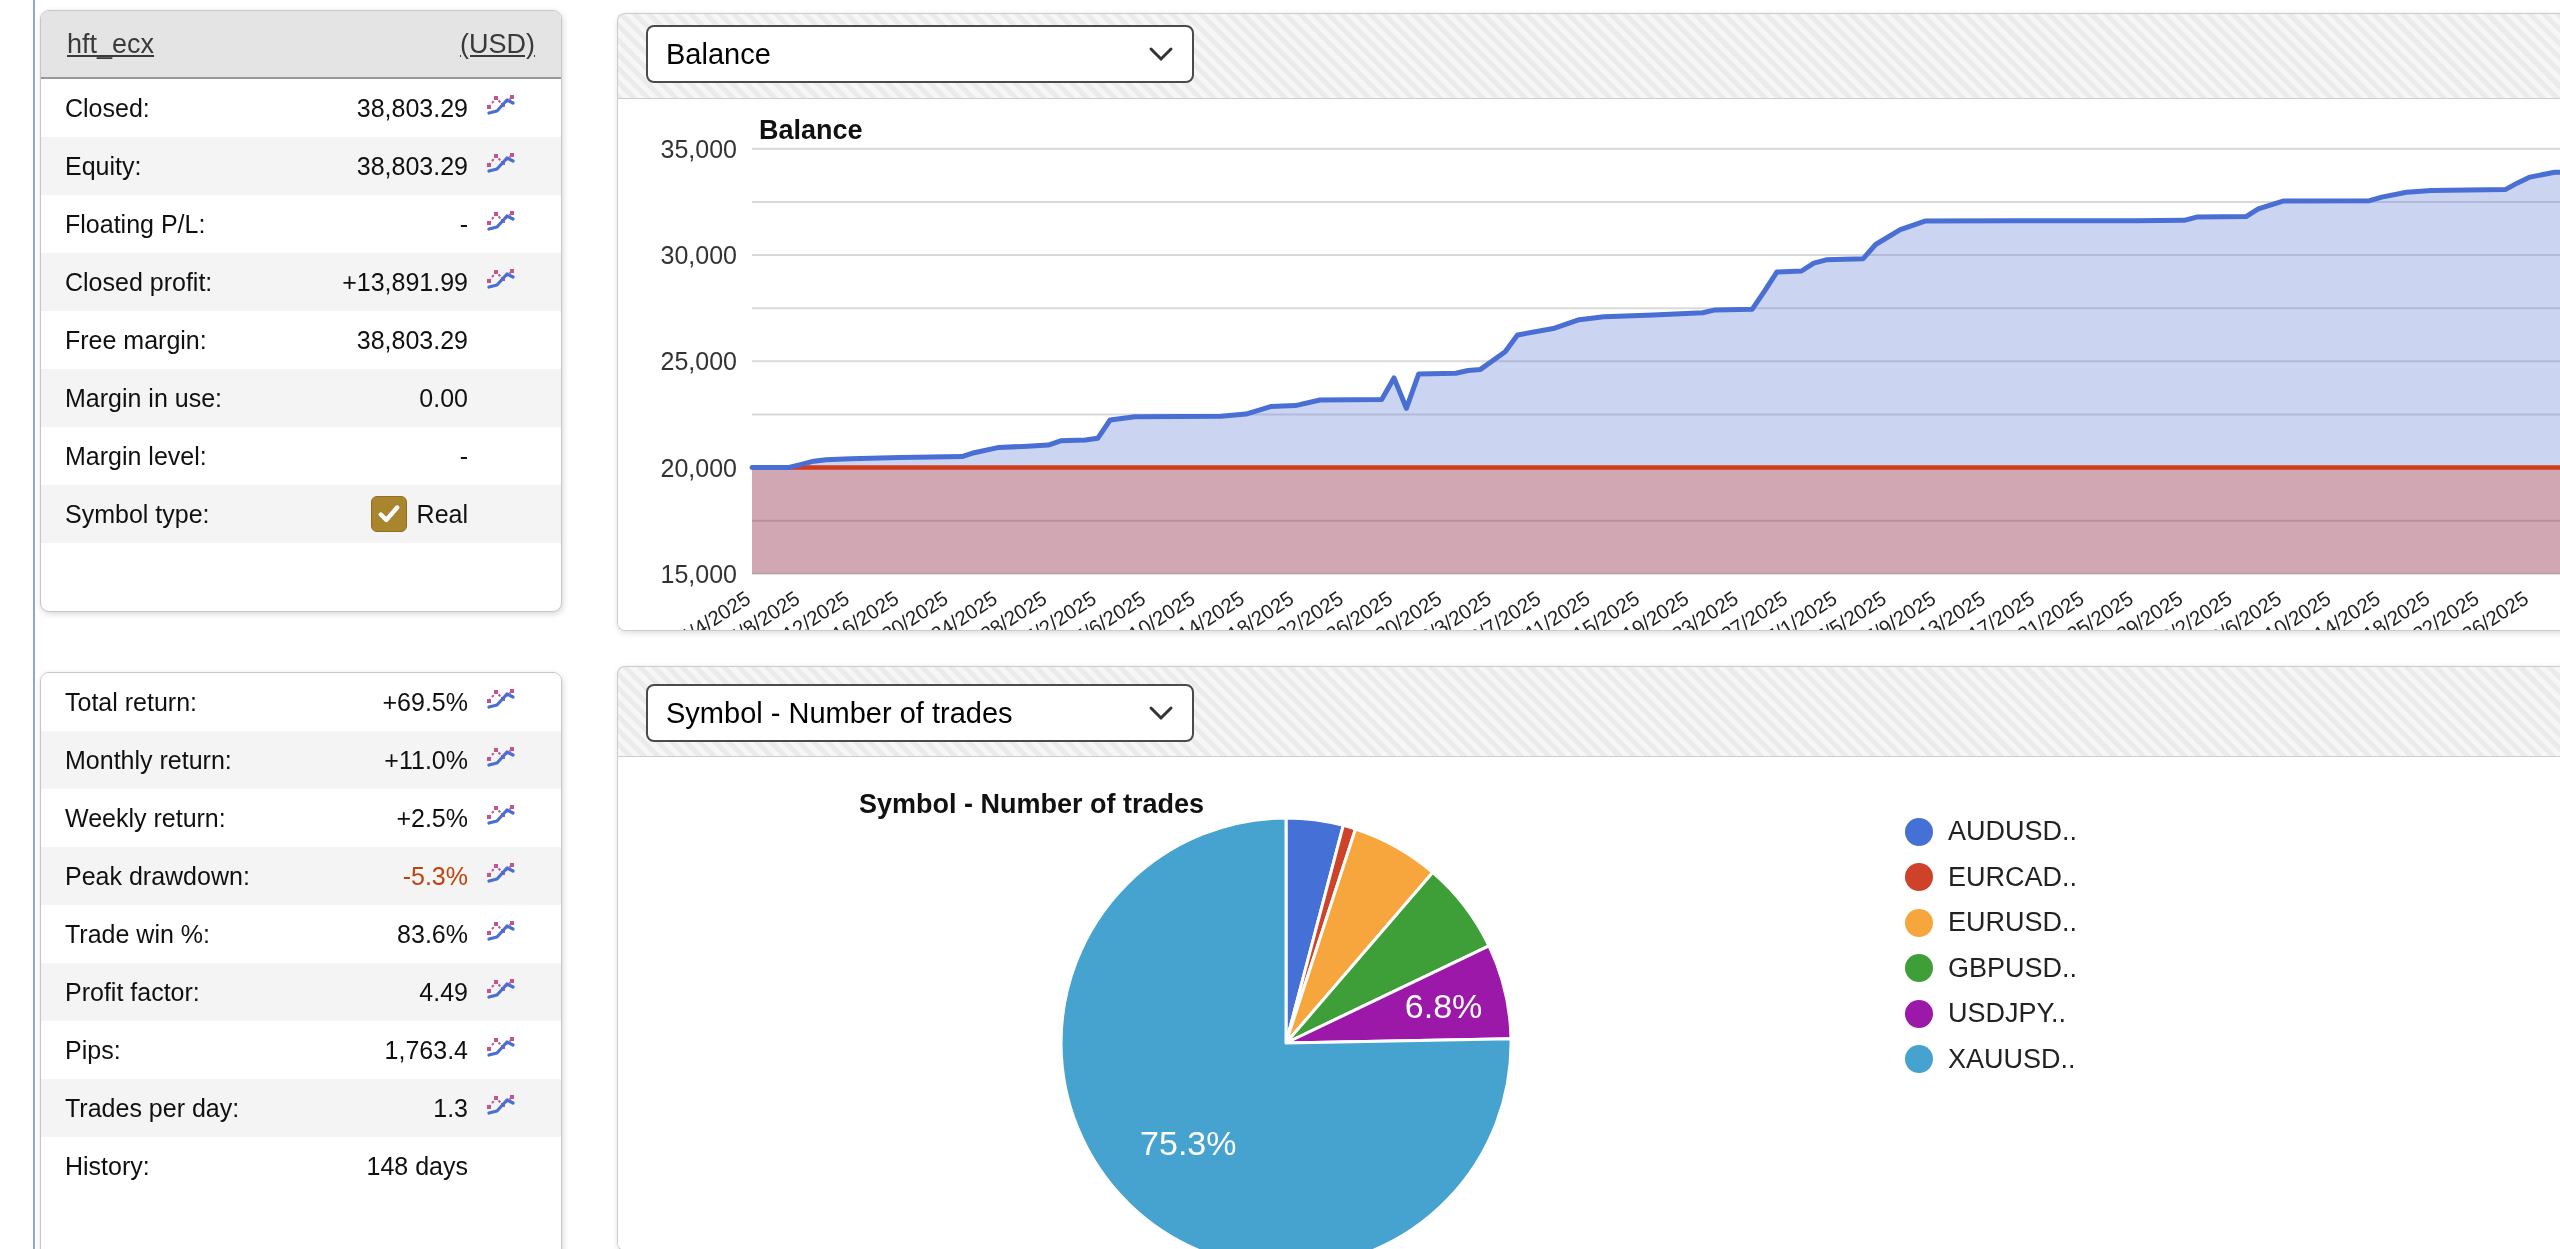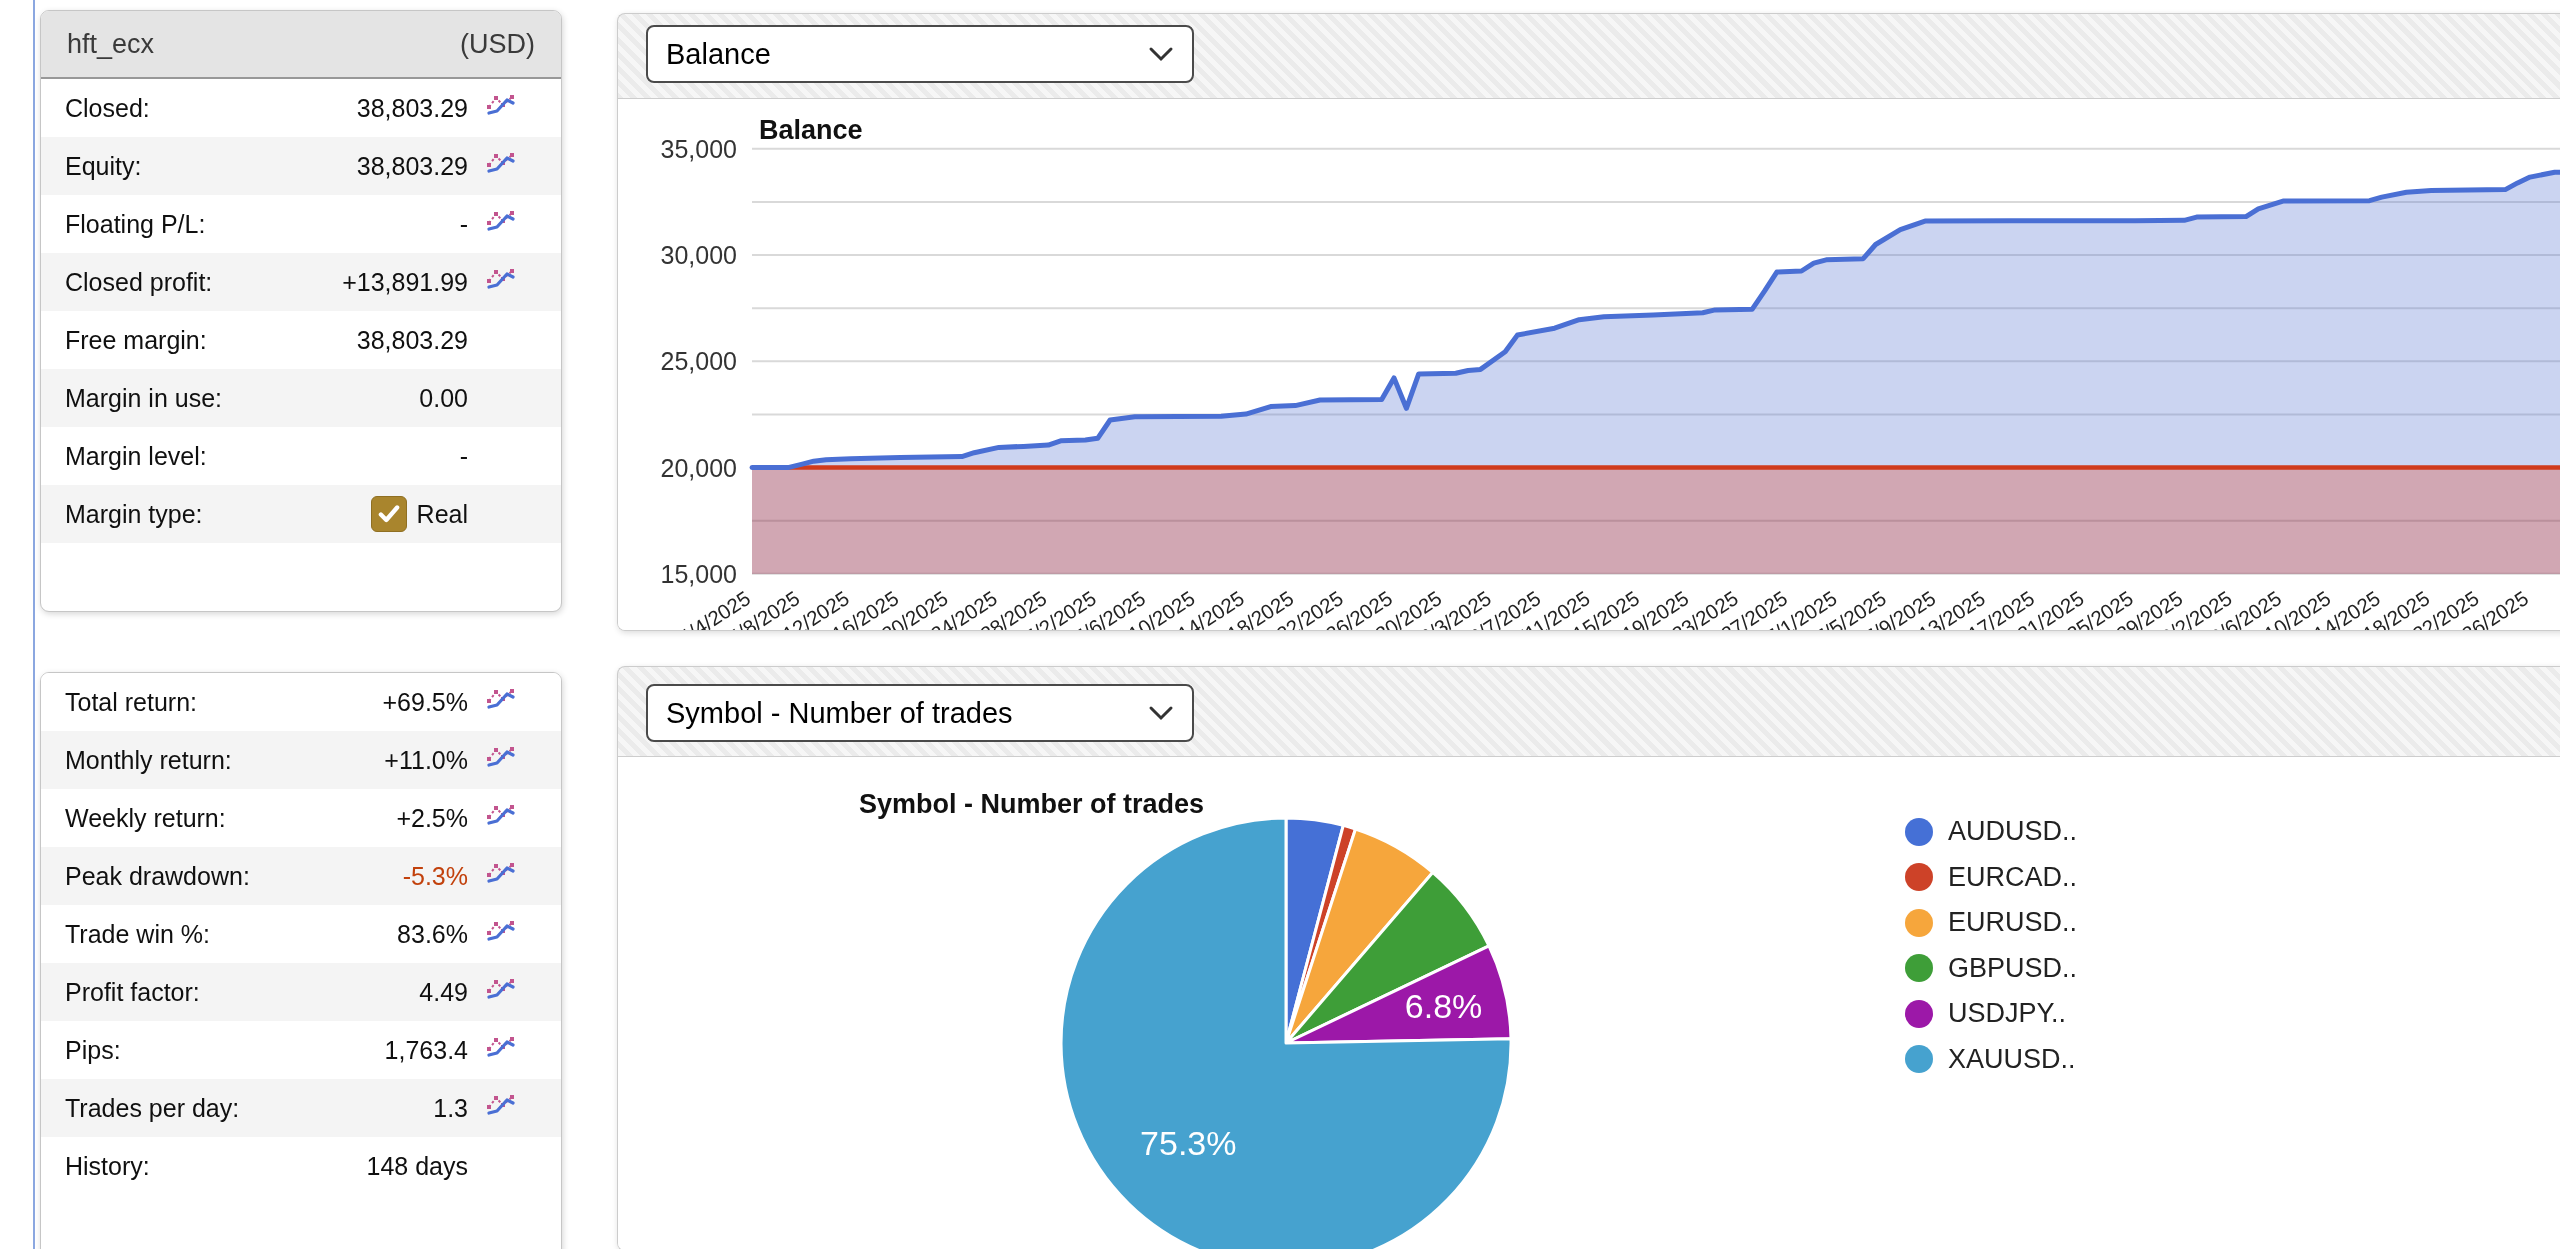--- a/index.html
+++ b/index.html
@@ -12,21 +12,21 @@
 
   .panel{
     position:absolute;background:#fff;border:1px solid #c6c6c6;border-radius:9px;
     box-shadow:1px 2px 6px rgba(0,0,0,0.16);overflow:hidden;
   }
   #account-panel{left:40px;top:10px;width:520px;height:600px;}
   #stats-panel{left:40px;top:672px;width:520px;height:600px;}
   .panel-header{
     height:66px;background:#e4e4e4;border-bottom:2px solid #989898;
     display:flex;align-items:center;justify-content:space-between;
-    padding:0 26px;font-size:27px;color:#3a3a3a;
+    padding:0 26px;font-size:27px;color:#3a3a3a;text-decoration:underline;
   }
   .rowlist .row{
     height:58px;display:flex;align-items:center;
     padding:0 45px 0 24px;font-size:25px;color:#101010;background:#fff;
   }
   .rowlist .row:nth-child(even){background:#f4f4f4;}
   .row .lbl{white-space:nowrap;}
   .row .val{flex:1;text-align:right;display:flex;justify-content:flex-end;align-items:center;}
   .row .val.neg{color:#c2410c;}
   .row .val.small{font-size:22px;}
@@ -154,21 +154,21 @@
         <div class="iconbox"></div>
       </div>
       <div class="row">
         <span class="lbl">Margin level:</span>
         <div class="val">
           <span>-</span>
         </div>
         <div class="iconbox"></div>
       </div>
       <div class="row">
-        <span class="lbl">Margin type:</span>
+        <span class="lbl">Symbol type:</span>
         <div class="val">
           <span class="cb">
             <svg width="26" height="26" viewBox="0 0 24 24">
               <path d="M4.5 12.5 L9.5 17.5 L19.5 6" stroke="#fff" stroke-width="4" fill="none" stroke-linecap="round" stroke-linejoin="round"></path>
             </svg>
           </span>
           <span>Real</span>
         </div>
         <div class="iconbox"></div>
       </div>

